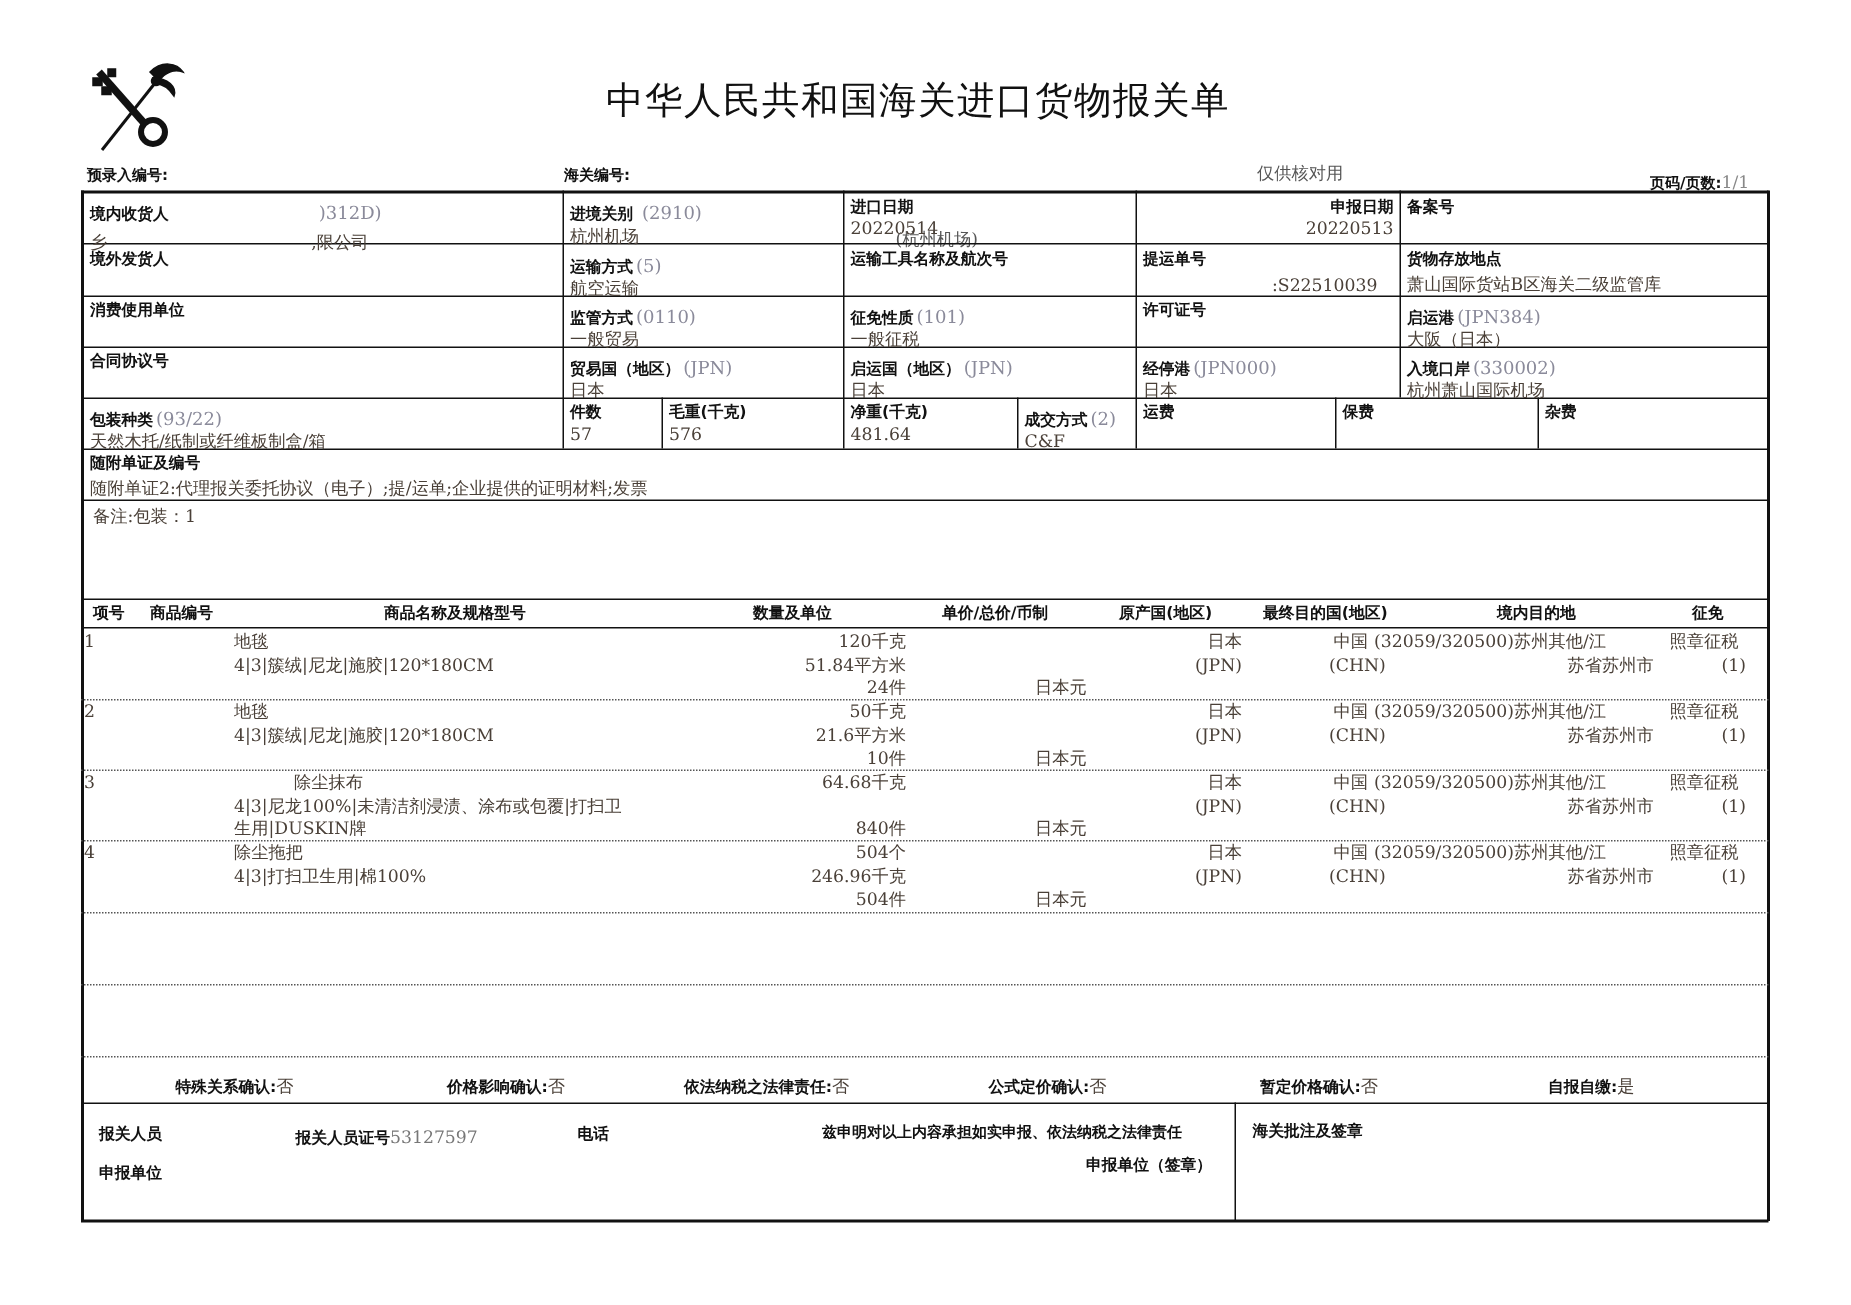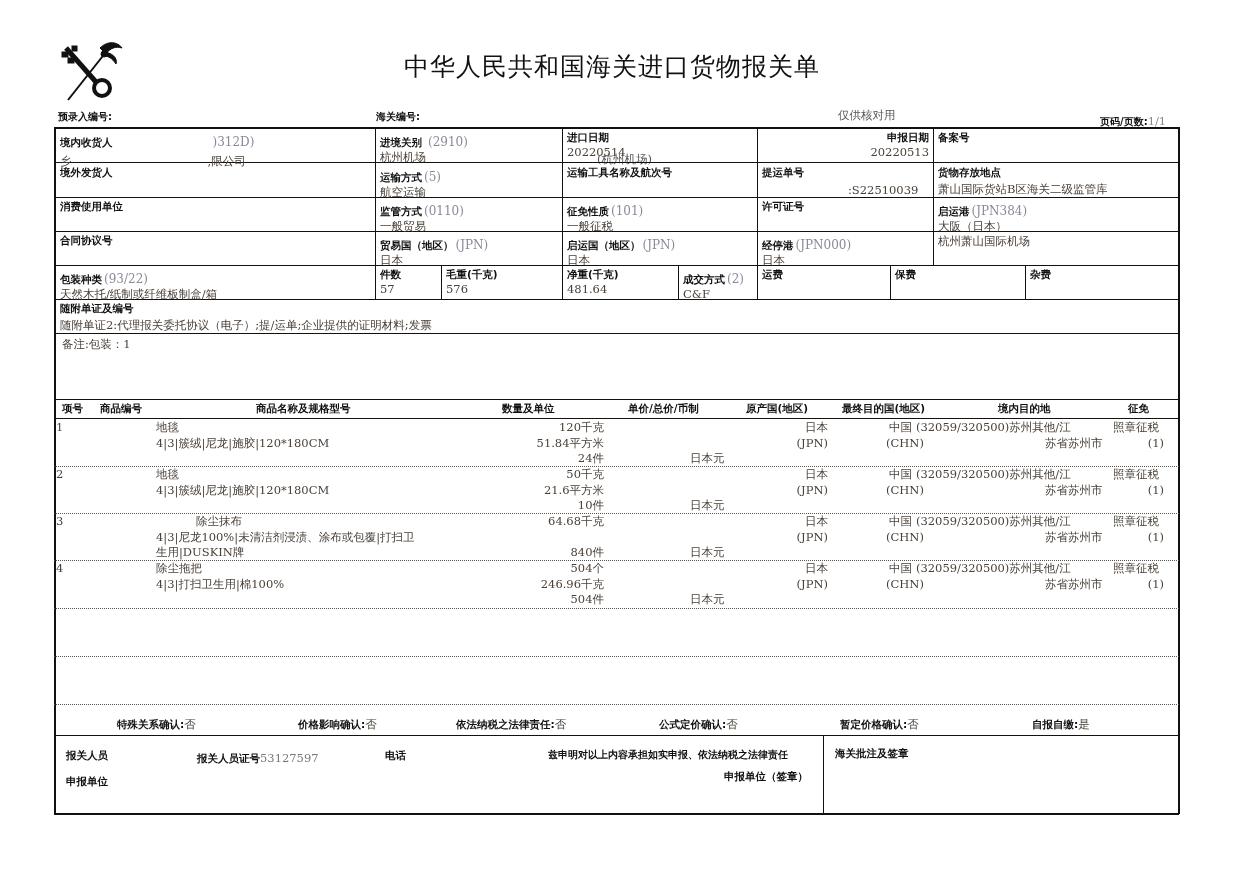--- a/index.html
+++ b/index.html
@@ -156,20 +156,21 @@
 </div>
 <div class="cell" style="left:563px;top:232px;width:194px;">
   <div><span class="lbl">启运国（地区）</span><span class="code" style="margin-left:2px;">(JPN)</span></div>
   <div class="val">日本</div>
 </div>
 <div class="cell" style="left:758px;top:232px;width:175px;">
   <div><span class="lbl">经停港</span><span class="code" style="margin-left:2px;">(JPN000)</span></div>
   <div class="val">日本</div>
 </div>
 <div class="cell" style="left:934px;top:232px;width:244px;">
+  <div><span class="lbl">入境口岸</span><span class="code" style="margin-left:2px;">(330002)</span></div>
   <div class="val">杭州萧山国际机场</div>
 </div>
 
 <div class="cell" style="left:56px;top:266px;width:319px;">
   <div><span class="lbl">包装种类</span><span class="code" style="margin-left:2px;">(93/22)</span></div>
   <div class="val">天然木托/纸制或纤维板制盒/箱</div>
 </div>
 <div class="cell" style="left:376px;top:266px;width:65px;">
   <div class="lbl">件数</div>
   <div class="val">57</div>

